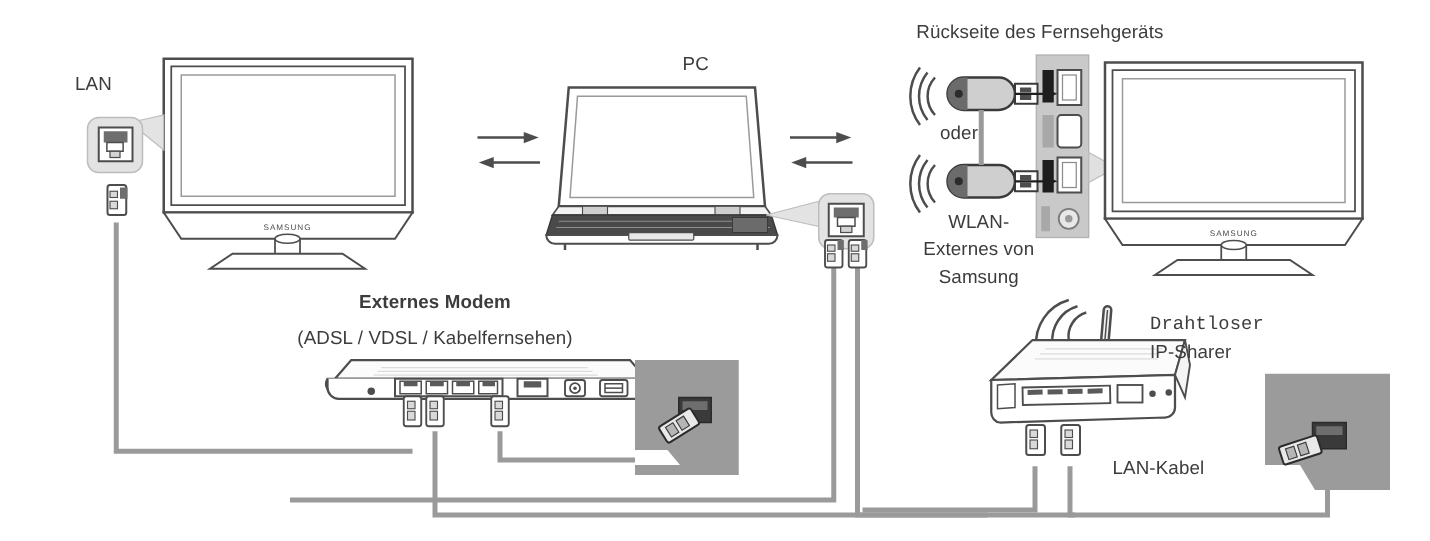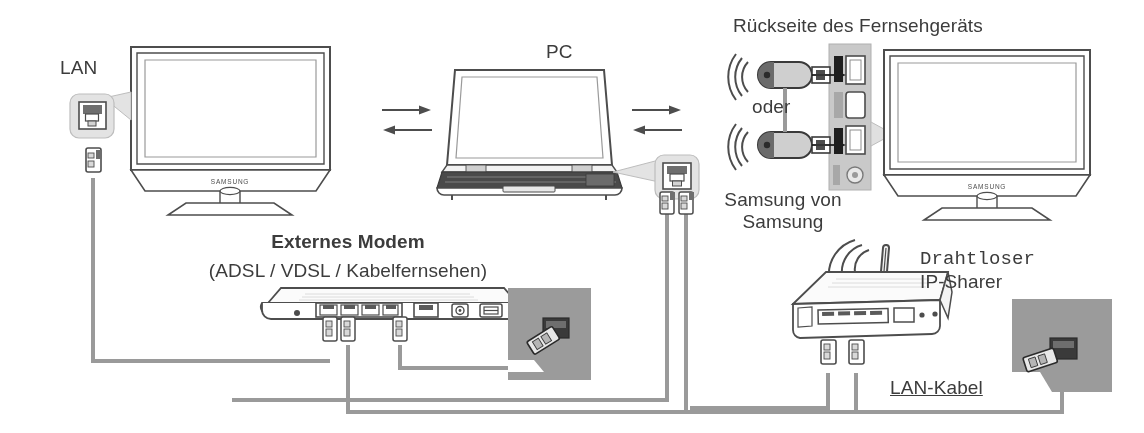--- a/index.html
+++ b/index.html
@@ -14,21 +14,21 @@
   #diagram {
     position: relative;
     width: 1144px;
     height: 433px;
     background: #ffffff;
     overflow: hidden;
   }
   .lbl {
     position: absolute;
     color: #3c3c3c;
-    font-size: 19px;
+    font-size: 15px;
     line-height: 19px;
     white-space: pre;
     letter-spacing: 0.1px;
   }
   .lbl.center { text-align: center; }
   .svg-layer {
     position: absolute;
     left: 0;
     top: 0;
     width: 1144px;
@@ -383,24 +383,25 @@
   </svg>
 
   <div class="lbl" style="left:60px; top:58px;">LAN</div>
 
   <div class="lbl" style="left:508px; top:42px;margin-left:38px;">PC</div>
 
   <div class="lbl" style="left:733px; top:16px;">Rückseite des Fernsehgeräts</div>
 
   <div class="lbl" style="left:752px; top:97px;">oder</div>
 
-  <div class="lbl center" style="left:716px; top:190px; width:134px;">Samsung von</div>
+  <div class="lbl center" style="left:728px; top:168px; width:110px;">WLAN-</div>
+  <div class="lbl center" style="left:716px; top:190px; width:134px;">Externes von</div>
   <div class="lbl center" style="left:728px; top:212px; width:110px;">Samsung</div>
 
   <div class="lbl center" style="left:228px; top:232px; width:240px;font-weight:bold;">Externes Modem</div>
   <div class="lbl center" style="left:182px; top:261px; width:332px;">(ADSL / VDSL / Kabelfernsehen)</div>
 
   <div class="lbl" style="left:920px; top:250px;font-family:Liberation Mono, monospace;">Drahtloser</div>
   <div class="lbl" style="left:920px; top:272px;">IP-Sharer</div>
 
-  <div class="lbl" style="left:890px; top:378px;text-decoration:underline;">LAN-Kabel</div>
+  <div class="lbl" style="left:890px; top:365px;">LAN-Kabel</div>
 
 </div>
 
 </body></html>

